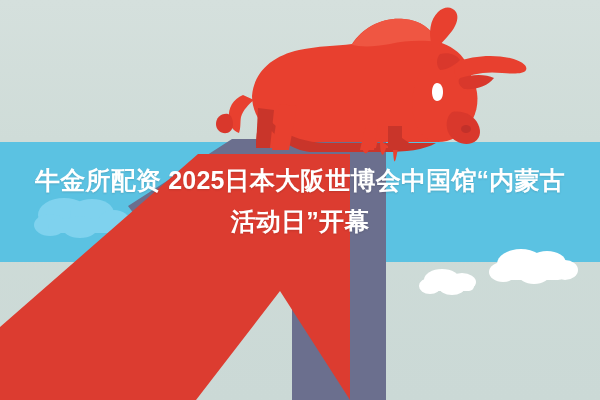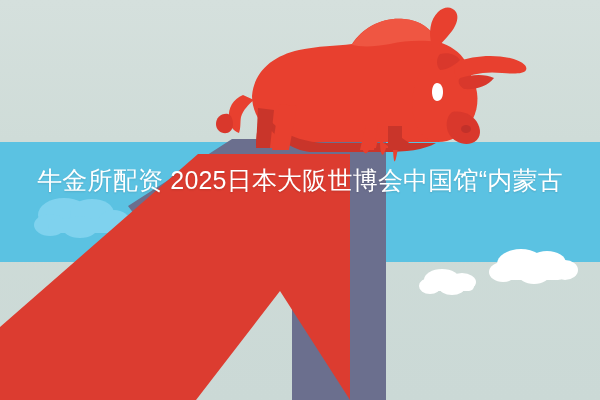--- a/index.html
+++ b/index.html
@@ -54,21 +54,21 @@
 
   
   .headline {
     position: absolute;
     left: 0;
     top: 160px;
     width: 600px;
     text-align: center;
     color: #ffffff;
     font-size: 25px;
-    font-weight: normal;
+    font-weight: bold;
     line-height: 41px;
     letter-spacing: 0.2px;
     text-shadow: 0 1px 2px rgba(0,0,0,0.13);
     white-space: pre-line;
     padding: 0 10px;
     box-sizing: border-box;
   }
 </style>
 </head>
 <body>
@@ -208,15 +208,15 @@
 
         <path d="M440 54 C448 52 456 54 460 60 C454 66 446 70 440 70
                  C436 66 436 58 440 54 Z" fill="#d9382c"></path>
 
         <path d="M460 78 C472 74 486 74 494 78
                  C488 86 476 90 464 89 C459 86 457 81 460 78 Z" fill="#d9382c"></path>
       </g>
     </svg>
   </div>
 
-  <div class="headline"><span>牛金所配资 2025日本大阪世博会中国馆“内蒙古</span><br></div>
+  <div class="headline"><span>牛金所配资 2025日本大阪世博会中国馆“内蒙古</span><br><span>活动日”开幕</span></div>
 
 </div>
 
 </body></html>

